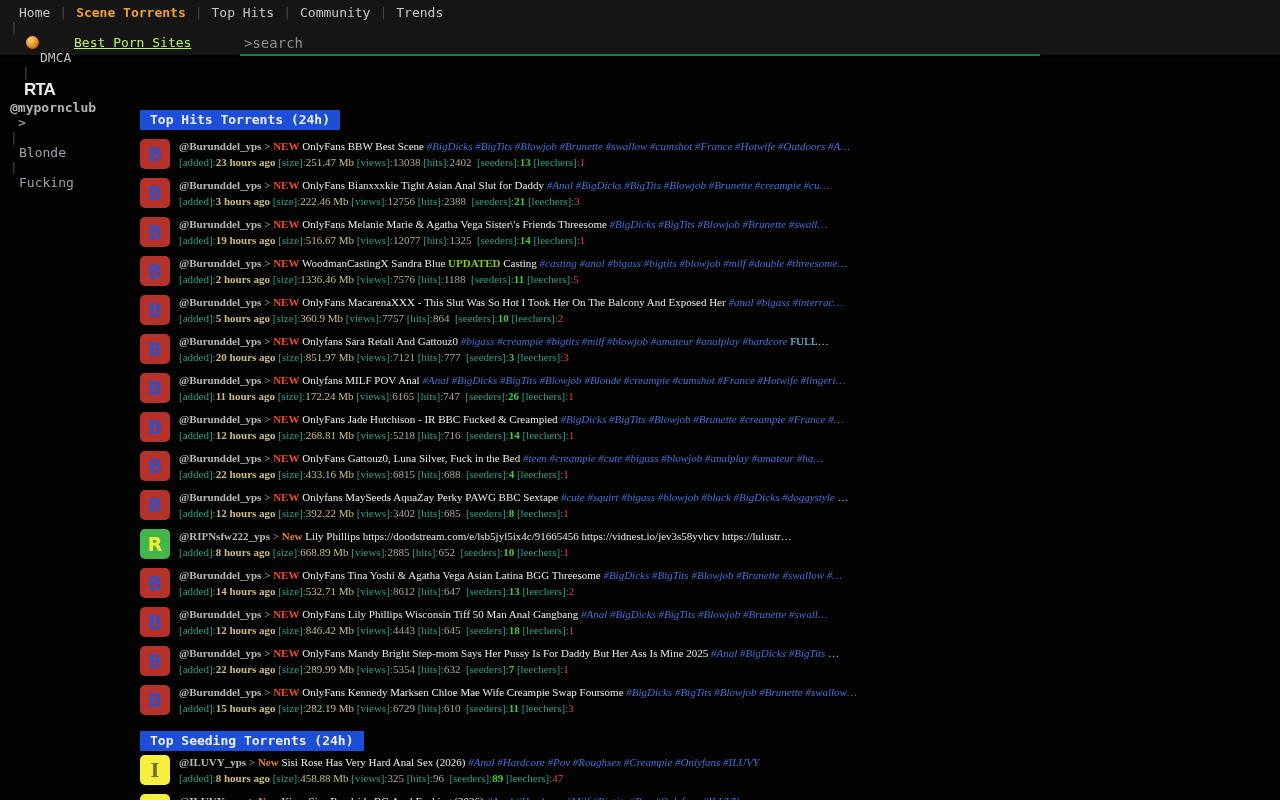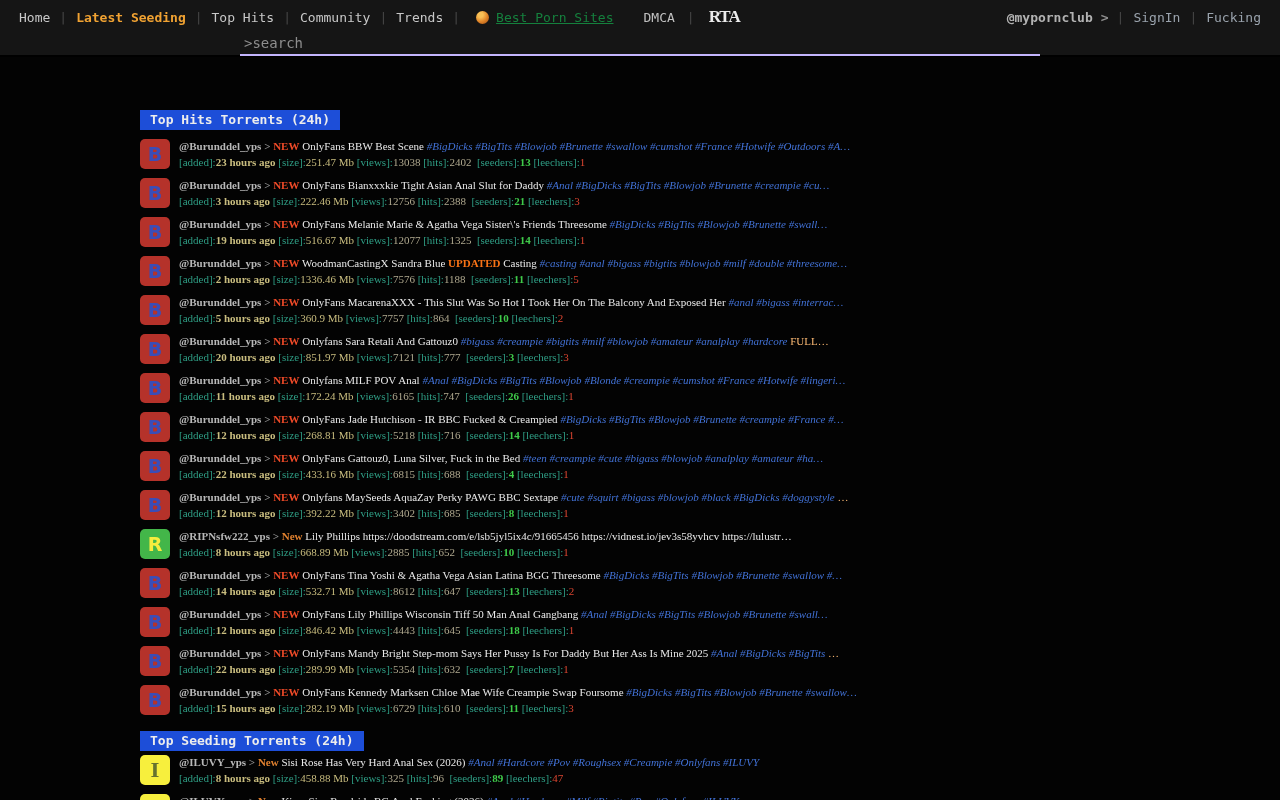--- a/index.html
+++ b/index.html
@@ -1,98 +1,98 @@
 <!DOCTYPE html>
 <html><head>
 <meta charset="utf-8">
 <title>Torrent Listing</title>
 <style>
   * { margin:0; padding:0; box-sizing:border-box; }
   html,body { width:1280px; height:800px; overflow:hidden; background:#030303;
     font-family:"DejaVu Sans Mono", monospace; }
   
   .topbar { background:#151515; height:57px; padding-top:5px; border-bottom:2px solid #000; }
-  .navrow { display:flex; align-items:center; font-size:13px; color:#c8c8c8; padding:0 10px; height:24px; }
+  .navrow { display:flex; align-items:flex-start; font-size:13px; color:#c8c8c8; padding:0 10px; height:24px;flex-direction:column; }
   .nav-item { padding:0 9px; cursor:pointer; white-space:nowrap; }
   .nav-item.active { color:#f0a232; font-weight:bold; }
   .divider { color:#454545; }
   .promo { margin-left:16px; display:flex; align-items:center; }
   .flame { width:13px; height:13px; border-radius:50%;
     background:radial-gradient(circle at 35% 30%, #f8c056 20%, #e08428 55%, #9a4a12 100%);
     margin-right:7px; display:inline-block; }
-  .promo-label { color:#15803d; text-decoration:underline; cursor:pointer; }
+  .promo-label { color:#bef264; text-decoration:underline; cursor:pointer;margin-left:28px; }
   .dmca { margin-left:30px; color:#c0c0c0; cursor:pointer; }
-  .rta { margin-left:14px; font-family:Liberation Serif, serif; font-weight:900;
+  .rta { margin-left:14px; font-family:Liberation Sans, sans-serif; font-weight:900;
     font-size:17px; color:#ececec; letter-spacing:-1px; }
   .spacer { flex:1; }
   .account { font-weight:bold; color:#b2b2b2; cursor:pointer; }
   .arrow { color:#8f8f8f; margin:0 8px; font-weight:bold; }
   .auth { color:#9aa3ad; padding:0 9px; cursor:pointer; }
   .searchrow { text-align:center; margin-top:4px; }
   #search { width:800px; background:transparent; border:none; outline:none;
-    border-bottom:2px solid #c4b5fd; color:#c0c0c0; font-family:"DejaVu Sans Mono",monospace;
+    border-bottom:2px solid #15803d; color:#c0c0c0; font-family:"DejaVu Sans Mono",monospace;
     font-size:14px; padding:2px 4px 3px; }
   #search::placeholder { color:#8e8e8e; }
   
   main { padding-left:140px; padding-top:52px; }
   .section-header { display:inline-block; background:#1d4ed8; color:#ededed;
     padding:2px 10px 3px; font-size:13px; font-weight:600; white-space:pre; }
   .rows { margin-top:7px; }
   .rows2 { margin-top:2px; }
   .sec2 { margin-top:8px; }
   .row { display:flex; height:39px; }
   .avatar { width:30px; height:30px; border-radius:5px; margin-right:9px; margin-top:2px;
     display:flex; align-items:center; justify-content:center;
     font-family:"DejaVu Sans", sans-serif; font-weight:bold; font-size:19px; cursor:pointer; flex:none; }
   .avatar.serif { font-family:"DejaVu Serif", serif; }
   .row-body { white-space:pre; font-size:11px; line-height:16px; padding-top:1px;font-family:Liberation Serif, serif; }
   .user { font-weight:bold; color:#b8b8b8; cursor:pointer; }
   .chev { color:#8f8f8f; font-weight:bold; }
   .flag-caps { color:#ee4a28; font-weight:bold; }
   .flag-mixed { color:#e0812f; font-weight:bold; }
   .title { color:#e9e9e9; cursor:pointer; }
-  .updated { color:#f97316; font-weight:bold; }
+  .updated { color:#84cc16; font-weight:bold; }
   .tag { color:#4272d7; font-style:italic; cursor:pointer; }
-  .suffix { color:#fdba74;text-align:right; }
+  .suffix { color:#7dd3fc;text-align:right; }
   .sl { color:#2f9e85; }
   .v-added { color:#c9bd7f; font-weight:bold; }
   .v-size { color:#c9bd7f; }
   .v-plain { color:#b0a98f;margin-top:28px; }
   .v-seed { color:#3fcb4a; font-weight:bold;text-align:right; }
   .v-leech { color:#dc4631; }
 </style>
 </head>
 <body>
 
 <header class="topbar">
   <div class="navrow">
     <nav id="nav-items" style="display:flex;align-items:center;">
         <span class="nav-item">Home</span>
         <span class="divider">|</span>
-        <span class="nav-item active">Latest Seeding</span>
+        <span class="nav-item active">Scene Torrents</span>
         <span class="divider">|</span>
         <span class="nav-item">Top Hits</span>
         <span class="divider">|</span>
         <span class="nav-item">Community</span>
         <span class="divider">|</span>
         <span class="nav-item">Trends</span>
       </nav>
     <span class="divider">|</span>
     <span class="promo">
       <span class="flame"></span>
       <span class="promo-label">Best Porn Sites</span>
     </span>
     <span class="dmca">DMCA</span>
     <span class="divider" style="margin-left:12px;">|</span>
     <span class="rta">RTA</span>
     <span class="spacer"></span>
     <span class="account">@mypornclub</span>
     <span class="arrow">&gt;</span>
     <span class="divider">|</span>
-    <span class="auth">SignIn</span>
+    <span class="auth">Blonde</span>
     <span class="divider">|</span>
     <span class="auth">Fucking</span>
   </div>
   <div class="searchrow">
     <input id="search" type="text" placeholder="&gt;search" style="">
   </div>
 </header>
 
 <main id="main">
     <section><div class="section-header">Top Hits Torrents (24h)</div><div class="rows">

